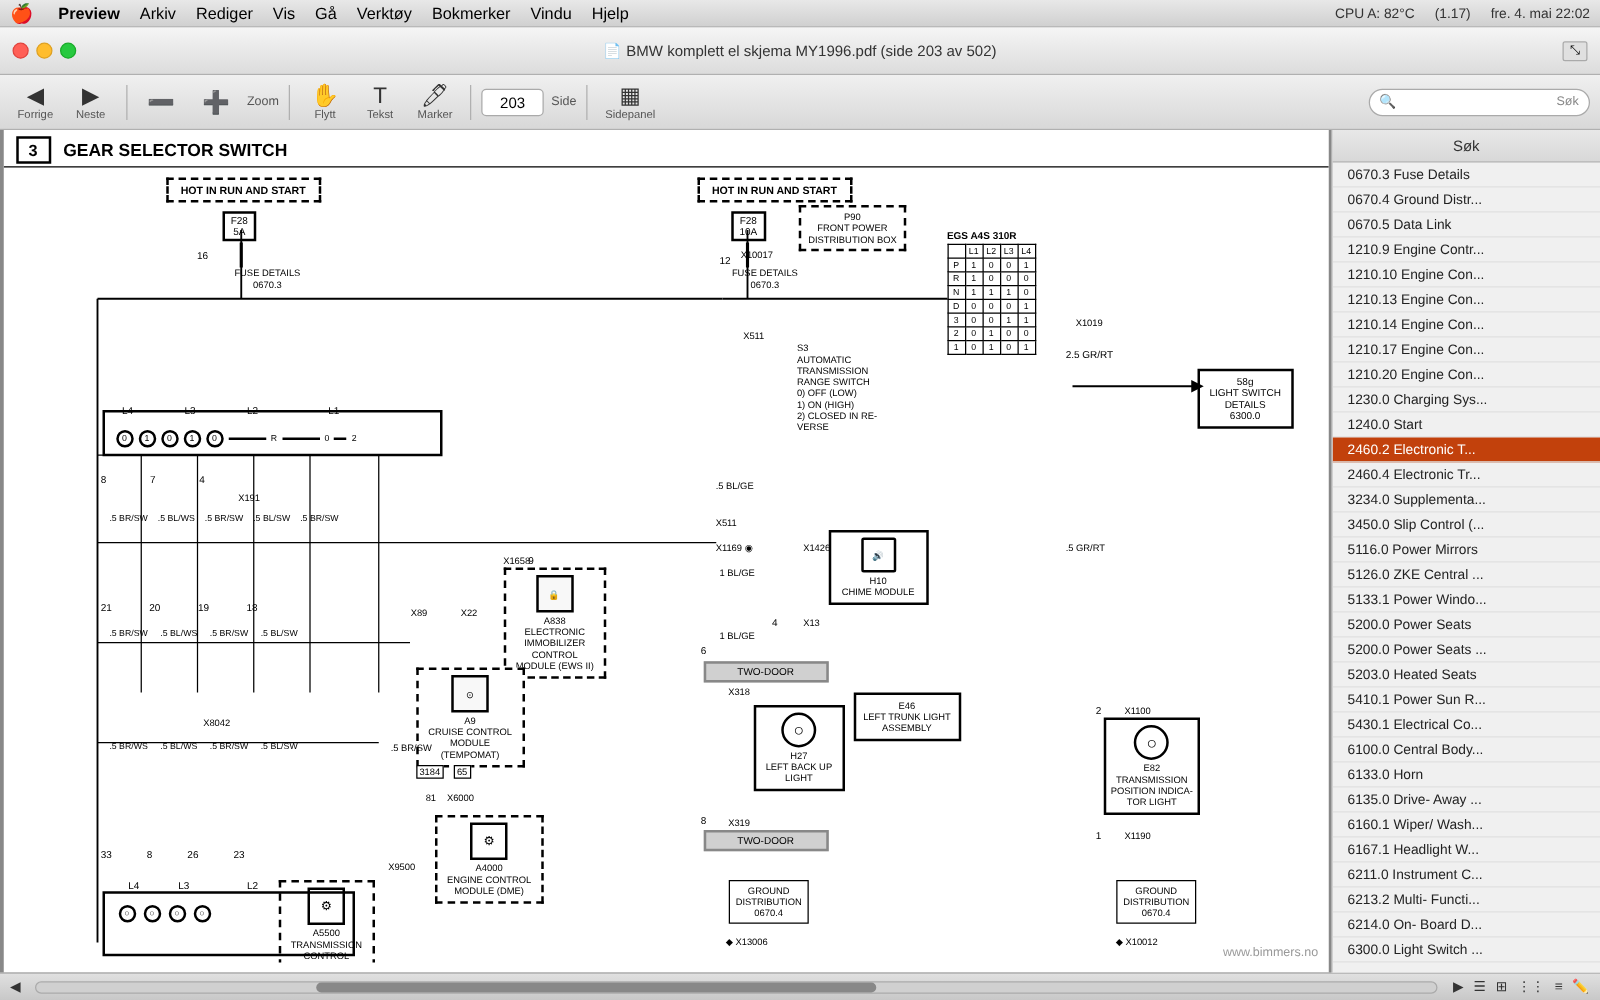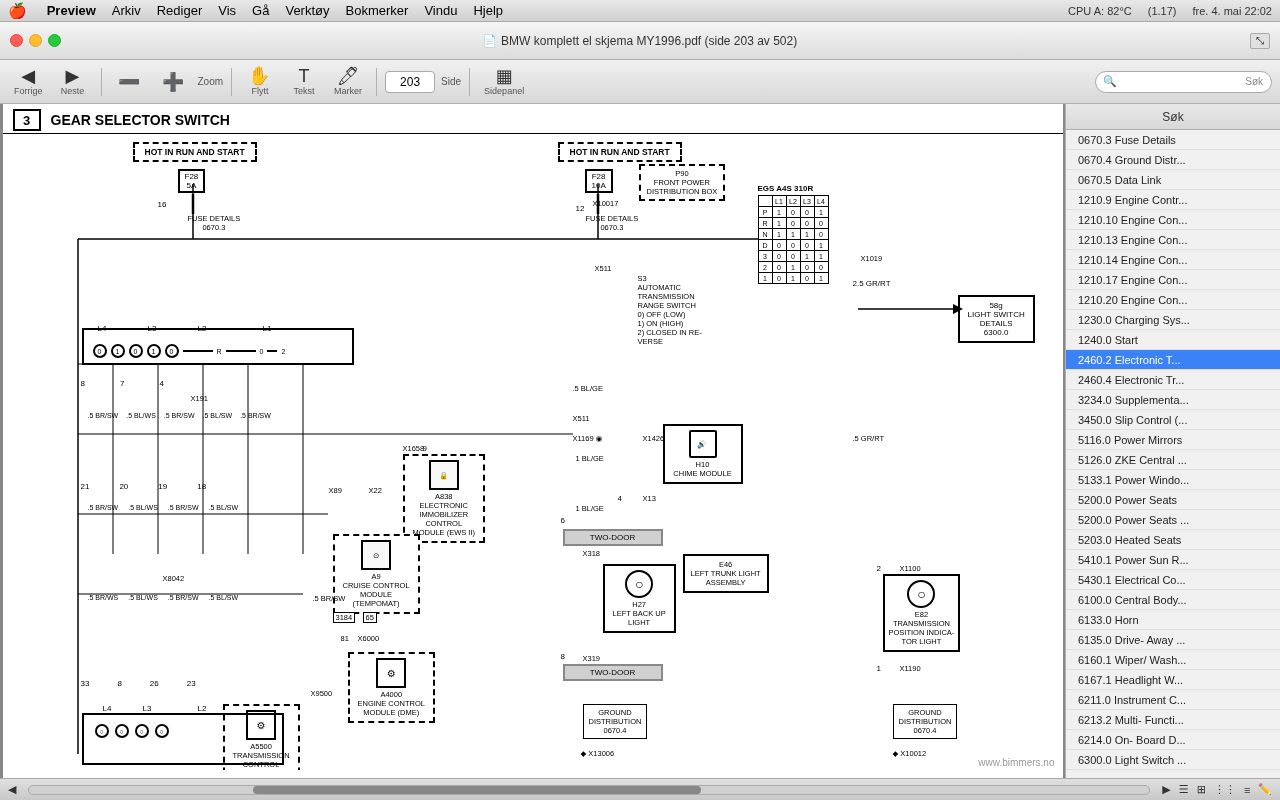--- a/index.html
+++ b/index.html
@@ -179,21 +179,21 @@
       cursor: pointer;
       white-space: nowrap;
       overflow: hidden;
       text-overflow: ellipsis;
       border-bottom: 1px solid #e0e0e0;
       min-height: 20px;
       display: flex;
       align-items: center;
     }
     .sidebar-item.active {
-      background: #3b82f6;
+      background: #c2410c;
       color: white;
     }
 
     
     #statusbar {
       width: 100%;
       height: 22px;
       background: linear-gradient(to bottom, #e0e0e0, #c8c8c8);
       border-top: 1px solid #aaa;
       display: flex;

